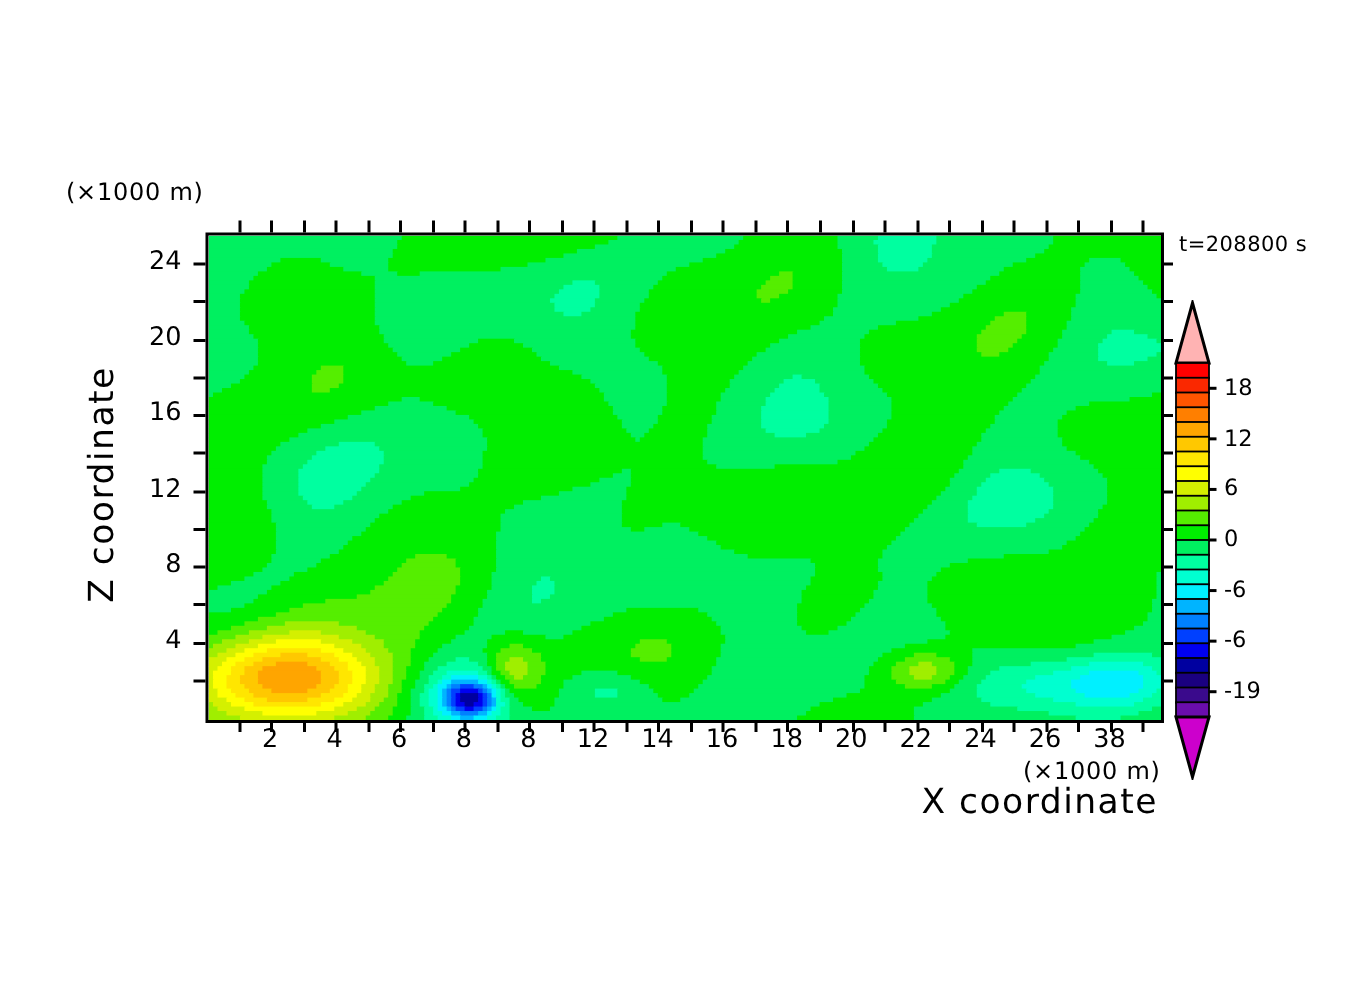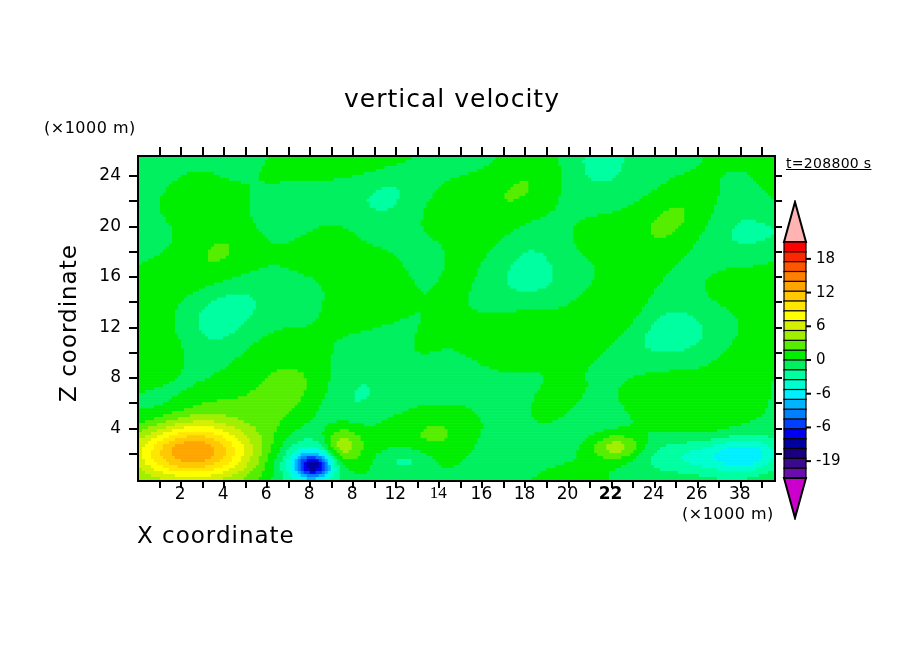--- a/index.html
+++ b/index.html
@@ -17,30 +17,30 @@
     left:0;top:84px;width:904px;text-align:center;
     font-size:25px;color:#000;letter-spacing:1px;
   }
   #ylab-units{
     left:44px;top:118px;font-size:16px;color:#000;letter-spacing:0.5px;
   }
   #xlab-units{
     left:682px;top:504px;font-size:16px;color:#000;letter-spacing:0.5px;
   }
   #xaxis-title{
-    left:137px;top:522px;width:635px;text-align:left;
+    left:137px;top:522px;width:635px;text-align:right;
     font-size:23px;color:#000;letter-spacing:1px;
   }
   #yaxis-title{
     left:-62px;top:310px;width:260px;text-align:center;
     font-size:23px;color:#000;letter-spacing:1px;
     transform:rotate(-90deg);transform-origin:center center;
   }
   #time-label{
-    left:786px;top:155px;font-size:14px;color:#000;letter-spacing:0.3px;text-decoration:underline;
+    left:786px;top:155px;font-size:14px;color:#000;letter-spacing:0.3px;
   }
 
   
   #plot-frame{
     left:137px;top:155px;width:635px;height:323px;
     border:2px solid #000;box-sizing:content-box;overflow:hidden;
   }
   #field-svg{display:block;width:635px;height:323px;}
 
   .tick{position:absolute;background:#000;}
@@ -59,21 +59,20 @@
   #colorbar-svg{display:block;}
   .cbticklabel{
     position:absolute;font-size:15px;color:#000;left:816px;text-align:left;
   }
 </style>
 </head>
 <body>
 
 <div id="root">
 
-  <div class="abs" id="plot-title">vertical velocity</div>
 
   <div class="abs" id="ylab-units">(×1000 m)</div>
   <div class="abs" id="xlab-units">(×1000 m)</div>
 
   <div class="abs" id="xaxis-title">X coordinate</div>
   <div class="abs" id="yaxis-title">Z coordinate</div>
 
   <div class="abs" id="time-label">t=208800 s</div>
 
   <div class="abs" id="plot-frame">
@@ -1616,25 +1615,25 @@
       <div class="tick abs" style="left: 129px; top: 175.188px; width: 8px; height: 2px;"></div>
       <div class="tick abs" style="left: 774px; top: 175.188px; width: 8px; height: 2px;"></div>
     </div>
   <div id="xticklabels-layer">
       <div class="xticklabel" style="left: 160.051px;">2</div>
       <div class="xticklabel" style="left: 203.102px;">4</div>
       <div class="xticklabel" style="left: 246.153px;">6</div>
       <div class="xticklabel" style="left: 289.203px;">8</div>
       <div class="xticklabel" style="left: 332.254px;">8</div>
       <div class="xticklabel" style="left: 375.305px;">12</div>
-      <div class="xticklabel" style="left: 418.356px; font-family: Liberation Serif, serif;">14</div>
+      <div class="xticklabel" style="left: 418.356px;">14</div>
       <div class="xticklabel" style="left: 461.407px;">16</div>
       <div class="xticklabel" style="left: 504.458px;">18</div>
       <div class="xticklabel" style="left: 547.508px;">20</div>
-      <div class="xticklabel" style="left: 590.559px; font-weight: bold;">22</div>
+      <div class="xticklabel" style="left: 590.559px;">22</div>
       <div class="xticklabel" style="left: 633.61px;">24</div>
       <div class="xticklabel" style="left: 676.661px;">26</div>
       <div class="xticklabel" style="left: 719.712px;">38</div>
     </div>
   <div id="yticklabels-layer">
       <div class="yticklabel" style="left: 81px; top: 416.531px;">4</div>
       <div class="yticklabel" style="left: 81px; top: 366.062px;">8</div>
       <div class="yticklabel" style="left: 81px; top: 315.594px;">12</div>
       <div class="yticklabel" style="left: 81px; top: 265.125px;">16</div>
       <div class="yticklabel" style="left: 81px; top: 214.656px;">20</div>

